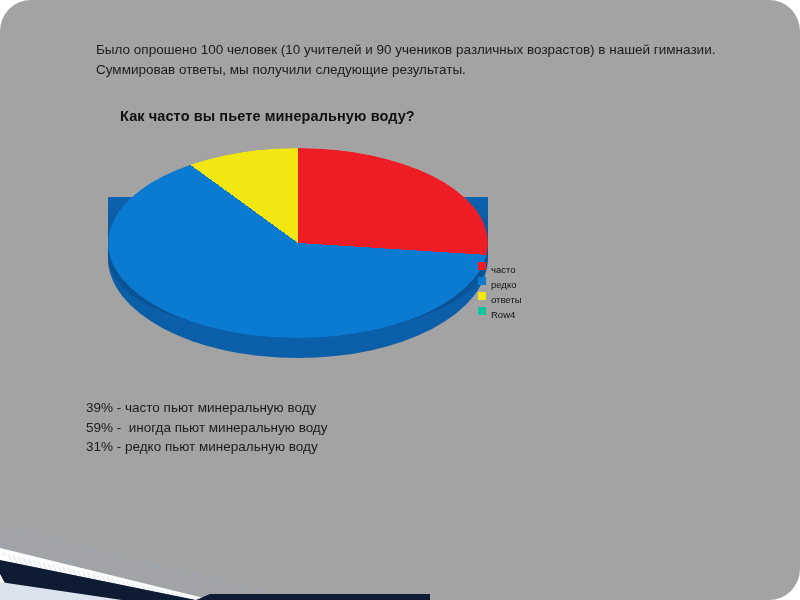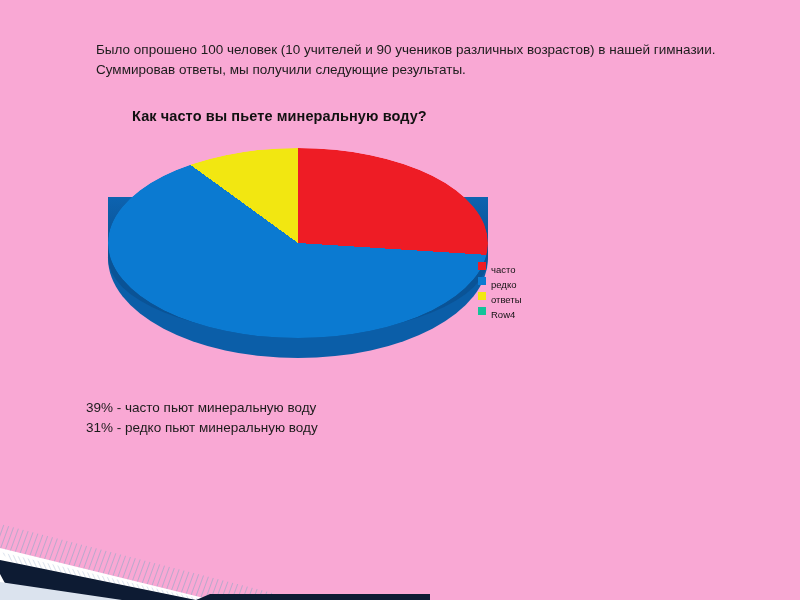--- a/index.html
+++ b/index.html
@@ -12,38 +12,39 @@
     height: 600px;
     position: relative;
     overflow: hidden;
     font-family: "Liberation Sans", sans-serif;
     color: #1a1a1a;
   }
 
   .slide {
     position: absolute;
     inset: 0;
-    background: #f9a8d4;
+    background: #a3a3a3;
+    border-radius: 31px;
   }
 
   
   .intro {
     position: absolute;
     left: 96px;
     top: 26px;
     width: 620px;
     font-size: 13.5px;
     line-height: 20px;
     color: #1c1c1c;
   }
 
   
   .chart-title {
     position: absolute;
-    left: 132px;
+    left: 120px;
     top: 108px;
     font-size: 14.5px;
     font-weight: bold;
     color: #111111;
     letter-spacing: 0.1px;
   }
 
   
   .chart-area {
     position: absolute;
@@ -186,20 +187,21 @@
         <span class="legend-label">ответы</span>
       </div>
       <div class="legend-row">
         <span class="legend-swatch" style="background: rgb(19, 195, 154);"></span>
         <span class="legend-label">Row4</span>
       </div>
     </div>
 
   <div class="conclusion" id="conclusion">
       <div>39% - часто пьют минеральную воду</div>
+      <div>59% -  иногда пьют минеральную воду</div>
       <div>31% - редко пьют минеральную воду</div>
     </div>
 
   <div class="deco">
     <svg width="430" height="110" viewBox="0 0 430 110">
       <defs>
         <pattern id="hatch" width="5" height="5" patternUnits="userSpaceOnUse" patternTransform="rotate(20)">
           <line x1="0" y1="0" x2="0" y2="5" stroke="#93a8c6" stroke-width="1.2"></line>
         </pattern>
         <pattern id="hatch2" width="4" height="4" patternUnits="userSpaceOnUse" patternTransform="rotate(-25)">

